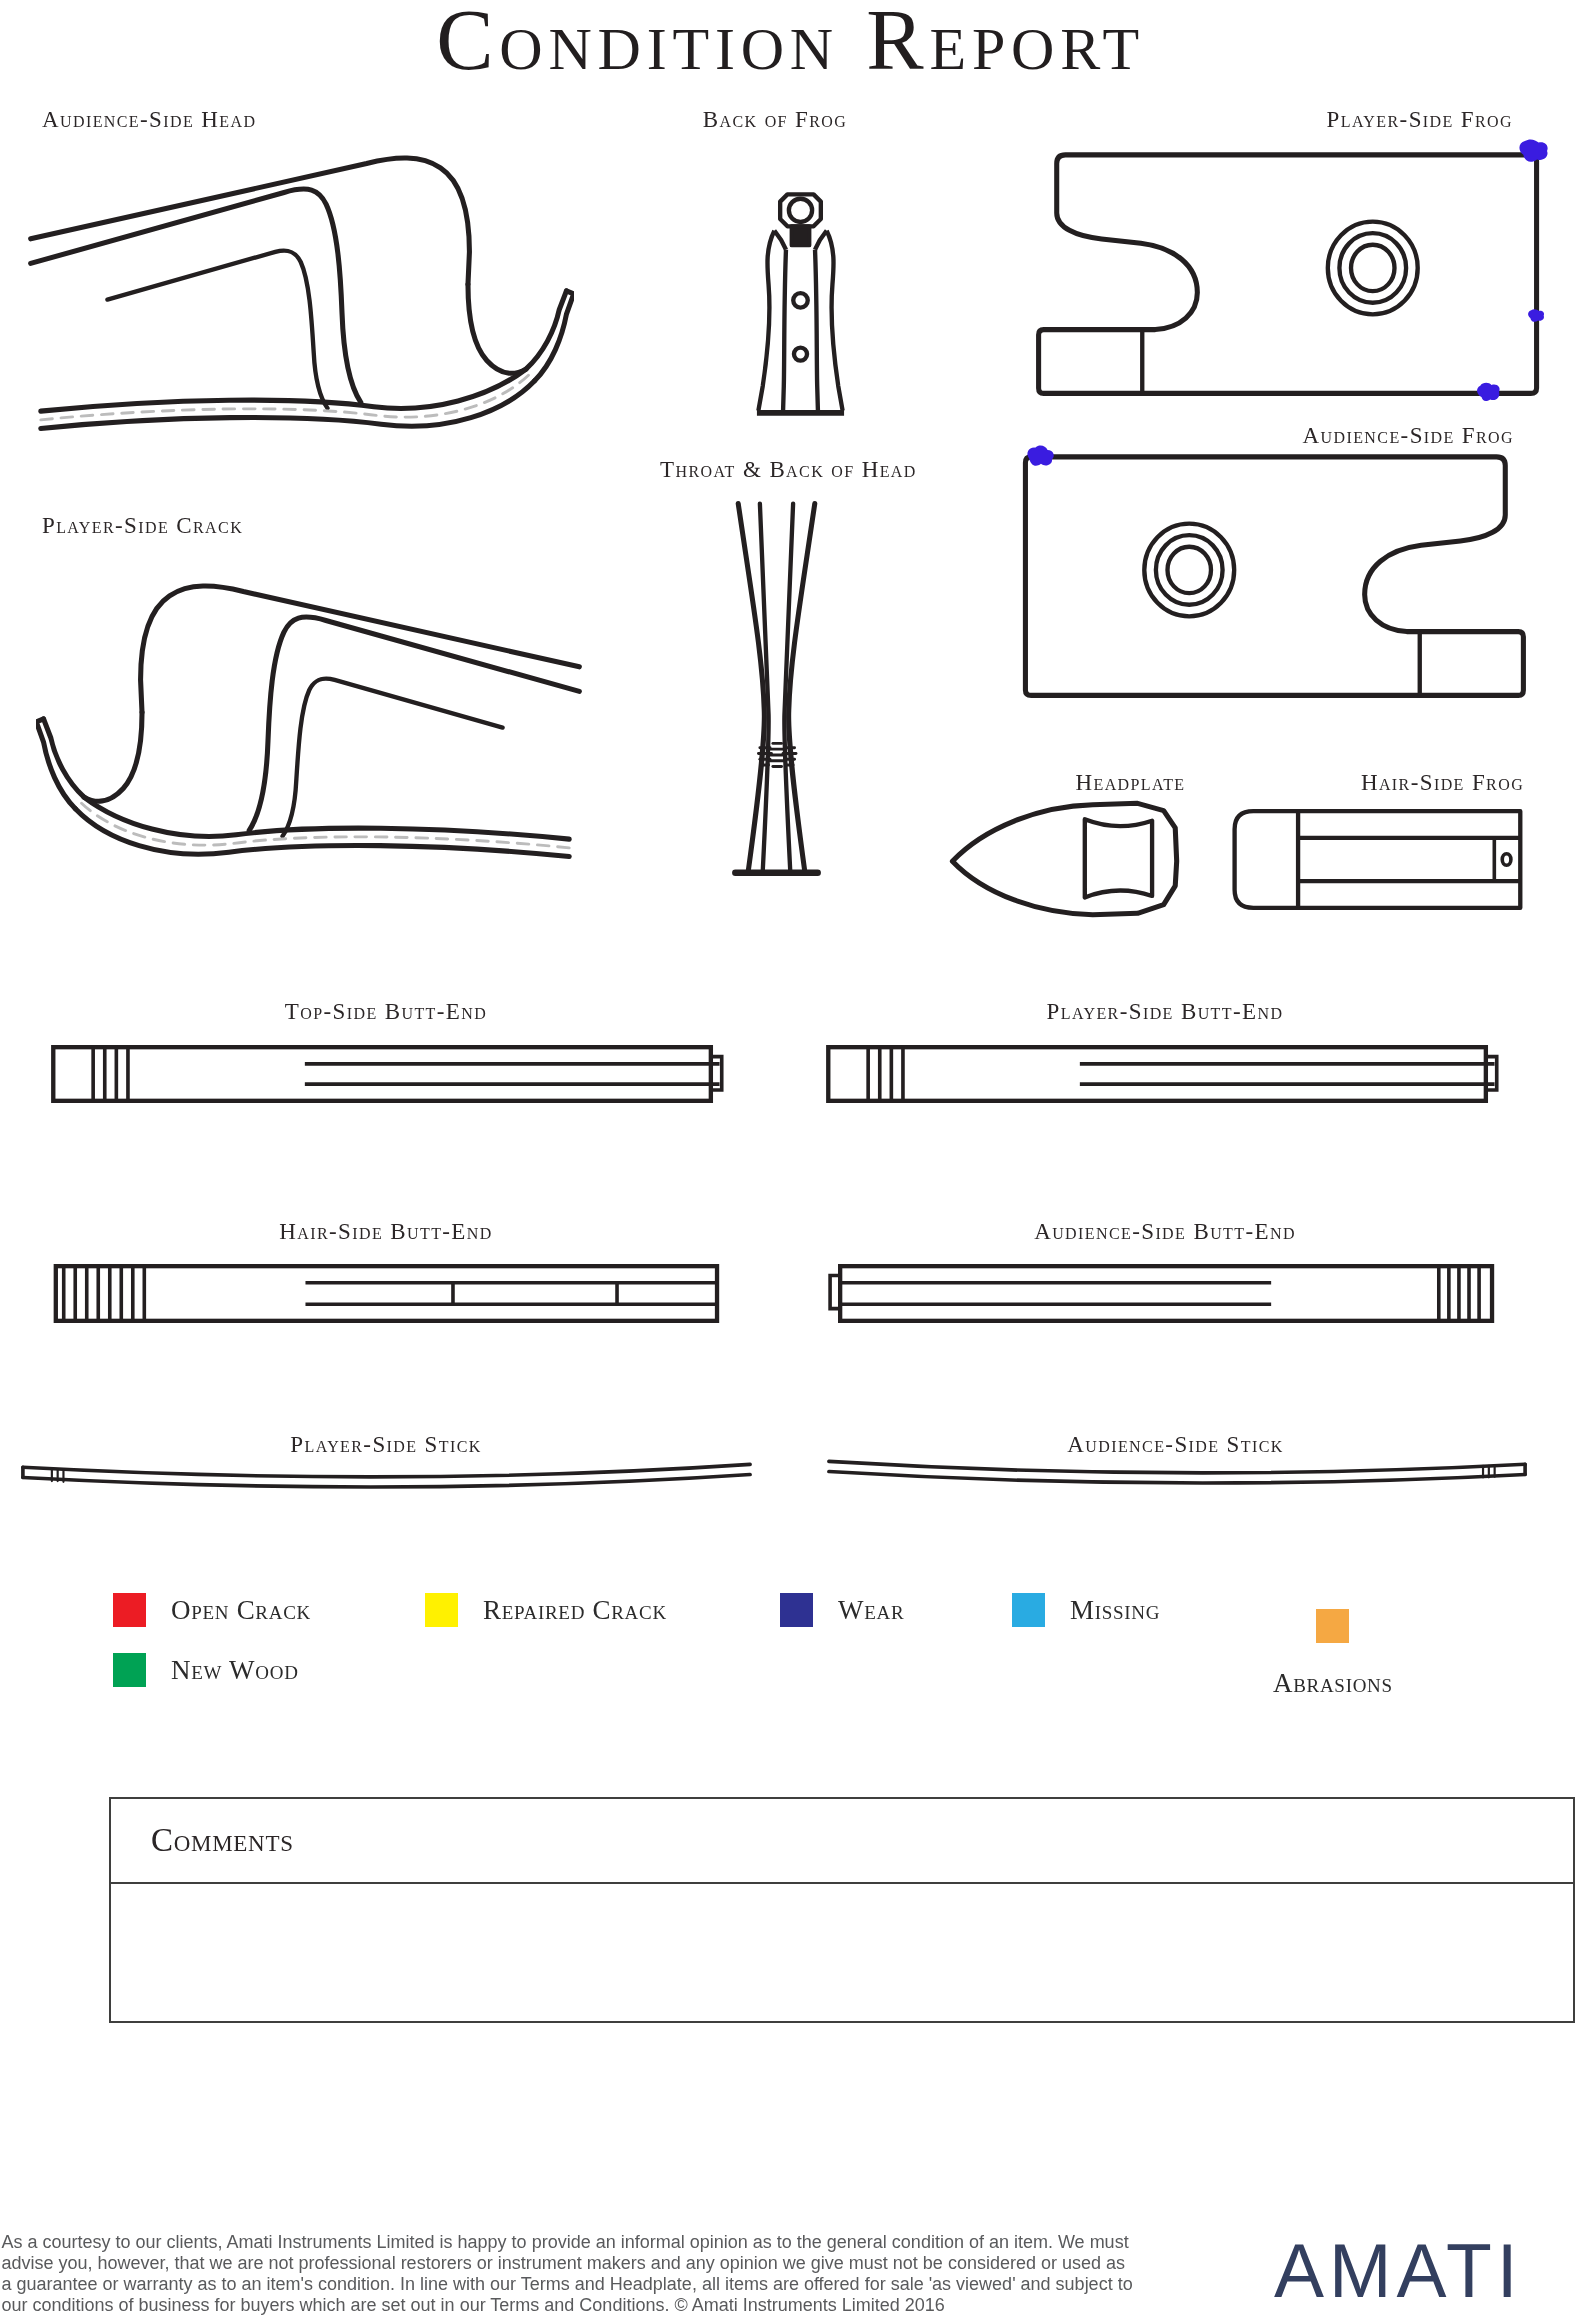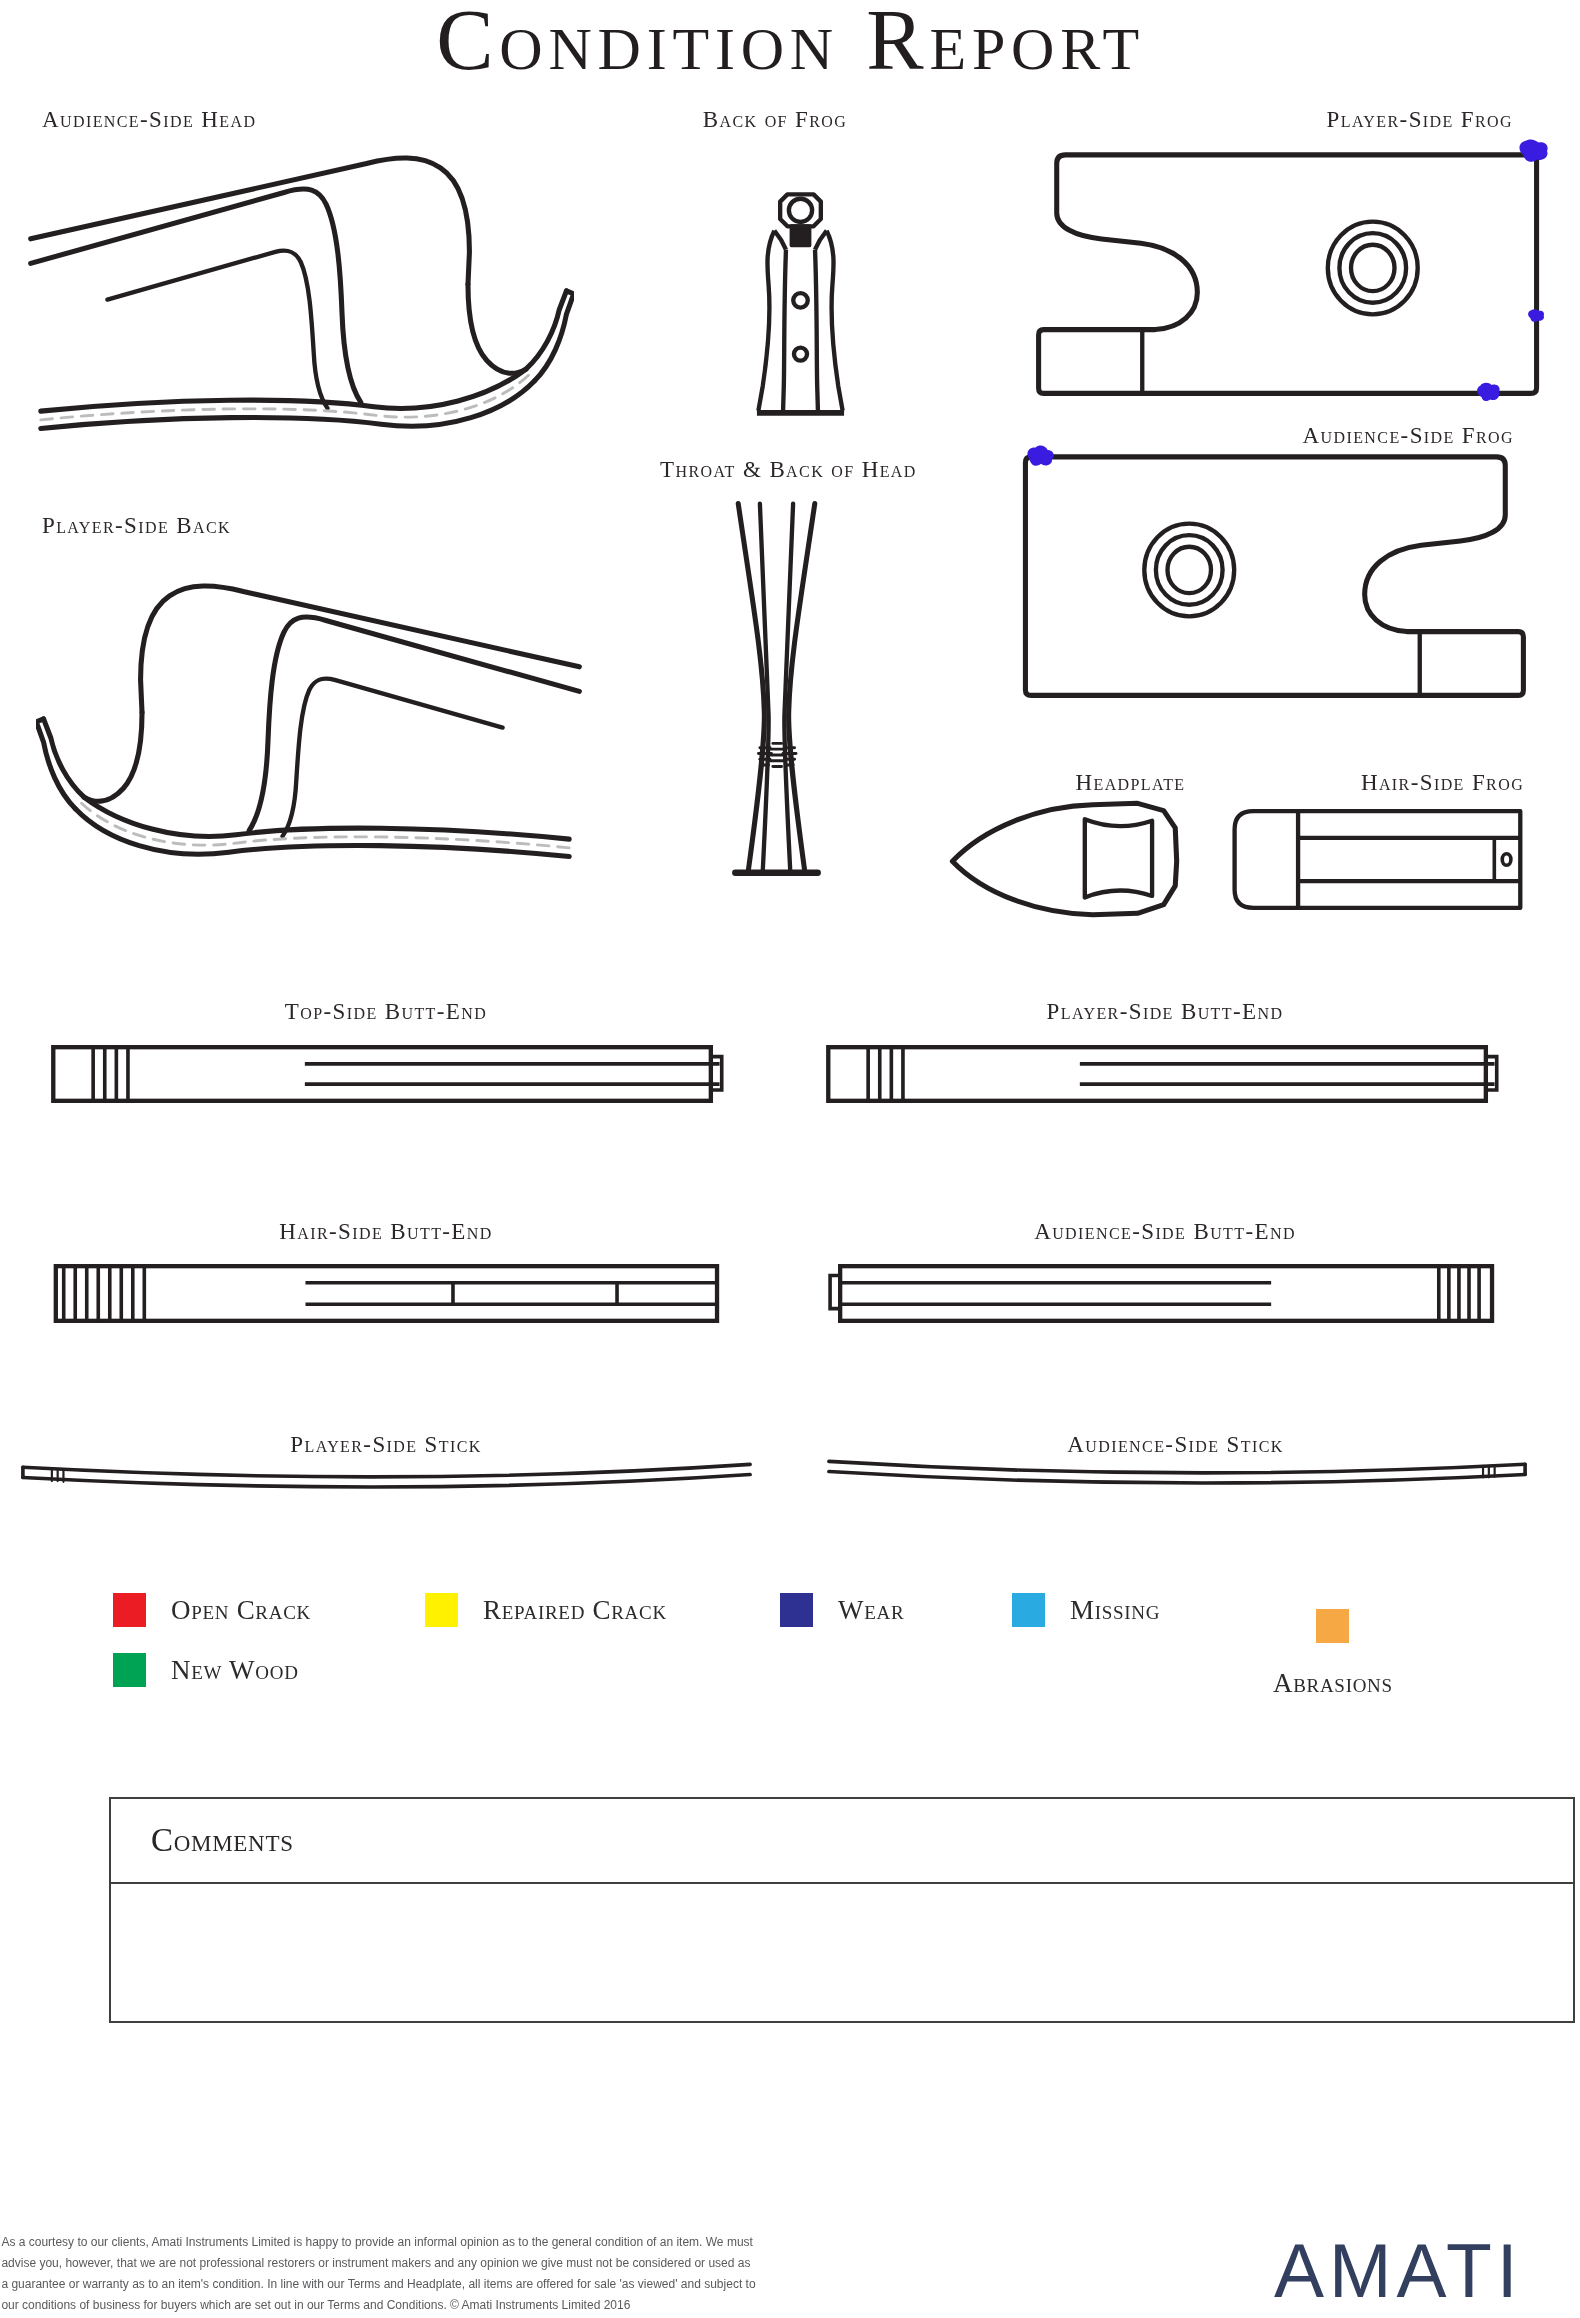--- a/index.html
+++ b/index.html
@@ -16,21 +16,21 @@
   svg.diagram rect, svg.diagram polygon{vector-effect:none;}
   .legend-item{display:flex;align-items:center;gap:25px;}
   .swatch{width:33px;height:34px;flex:0 0 auto;}
   .legend-label{font-variant:small-caps;font-size:27px;letter-spacing:0.7px;color:#2b2b2b;white-space:nowrap;}
   .comments-box{left:109px;top:1797px;width:1466px;height:226px;border:2.2px solid #3f3f3e;box-sizing:border-box;}
   .comments-head{height:85px;border-bottom:2.9px solid #3f3f3e;box-sizing:border-box;
                  display:flex;align-items:center;padding-left:40px;}
   .comments-title{font-variant:small-caps;font-size:33px;letter-spacing:0.7px;color:#2b2627;}
   .comments-input{height:136px;width:100%;}
   .footer{left:1.4px;top:2232px;width:1218px;font-family:"Liberation Sans",sans-serif;
-          font-size:12px;line-height:21px;color:#595a5c;}
+          font-size:18px;line-height:21px;color:#595a5c;}
   .footer div{white-space:nowrap;}
   .brand{left:1274px;top:2227px;font-family:"Liberation Sans",sans-serif;font-size:75px;
          letter-spacing:5px;color:#333f5f;transform:scale(1,1.02);}
 </style>
 </head>
 <body>
 
 <div id="page">
 
   <div class="abs title">Condition Report</div>
@@ -102,21 +102,21 @@
         <path d="M54,360 H74"></path>
         <path d="M58,368 H70"></path>
       <path d="M74,342 H88"></path>
         <path d="M72,350 H90"></path>
         <path d="M74,358 H88"></path>
         <path d="M76,366 H86"></path>
     </g>
     <path d="M6,515 L120,515" stroke-width="9"></path>
   </svg>
 
-  <div class="abs lbl" style="left:42px;top:513px;">Player-Side Back</div>
+  <div class="abs lbl" style="left:42px;top:513px;">Player-Side Crack</div>
   <svg class="abs diagram" style="left:36px;top:564px;" width="548" height="307" viewBox="0 0 756 424" fill="none" stroke="#231f20" stroke-width="7" stroke-linecap="round">
     <g transform="translate(756,0) scale(-1,1)">
       <path d="M6,142 L470,38 C510,28 545,26 572,44 C602,64 612,110 612,160 L610,205"></path>
       <path d="M610,205 C610,255 618,290 636,310 C656,332 676,330 690,322"></path>
       <path d="M690,322 C714,300 730,268 736,240 L746,214"></path>
       <path d="M702,338 C726,314 740,278 746,246 L756,218 L746,214"></path>
       <path d="M6,176 L356,78 C390,68 404,74 414,94 C430,128 434,190 436,244 C438,300 446,344 462,368"></path>
       <path d="M112,226 L344,160 C362,155 372,160 379,174 C391,200 394,252 397,300 C399,340 406,362 416,376" stroke-width="6"></path>
       <path d="M20,380 C200,362 380,360 480,374 C560,384 640,360 690,322"></path>
       <path d="M20,404 C200,386 380,384 490,398 C580,410 660,382 702,338"></path>

